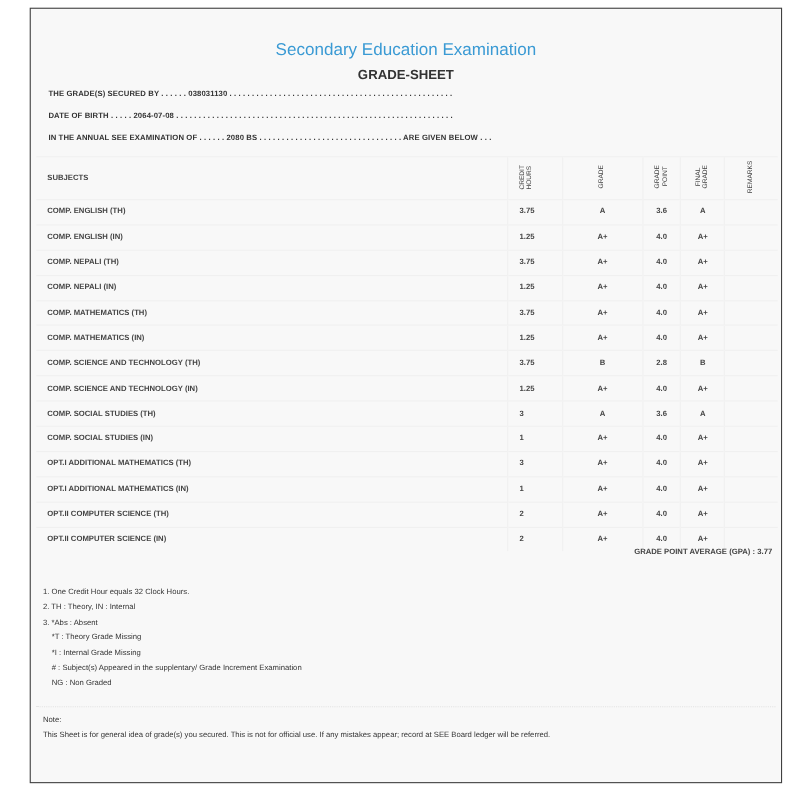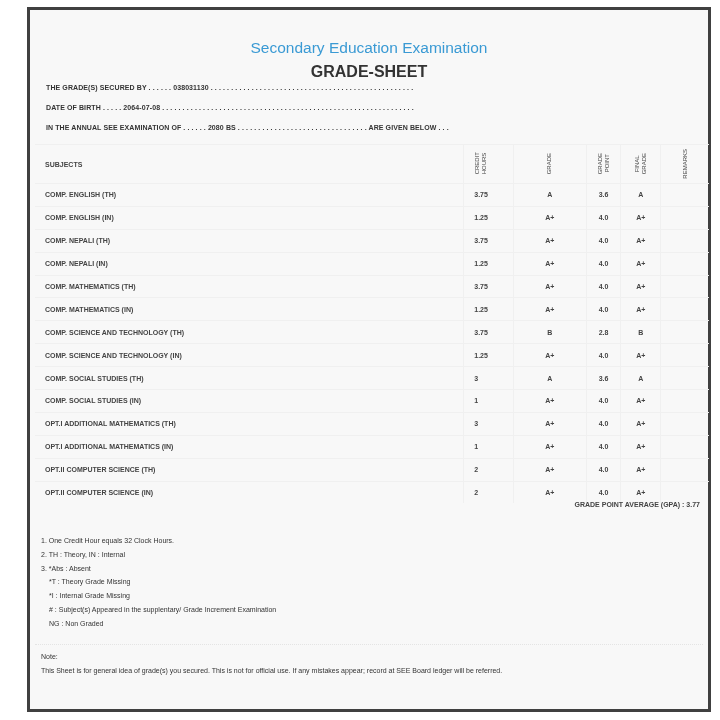--- a/index.html
+++ b/index.html
@@ -1,23 +1,23 @@
 <!DOCTYPE html>
 <html><head>
   <meta charset="utf-8">
   <style>
     html, body { margin: 0; padding: 0; background: #ffffff; }
     body { width: 720px; height: 720px; position: relative; overflow: hidden;
            font-family: "Liberation Sans", "DejaVu Sans", sans-serif; color: #333; }
     .card { position: absolute; left: 27px; top: 7px; width: 684px; height: 705px;
-            background: #f8f8f8; border: 3px solid #404040; box-sizing: border-box; }
+            background: #f8f8f8; border: 1px solid #404040; box-sizing: border-box; }
     .title { position: absolute; left: 0; right: 0; top: 29px; text-align: center;
              font-size: 15.5px; color: #3a9ad4; font-weight: normal; }
     .subtitle { position: absolute; left: 0; right: 0; top: 53px; text-align: center;
-                font-size: 16px; font-weight: bold; color: #333; }
+                font-size: 12px; font-weight: bold; color: #333; }
     .info { position: absolute; left: 16px; font-size: 7px; font-weight: bold; color: #333;
             letter-spacing: 0.1px; white-space: nowrap; }
     .info.l1 { top: 74px; } .info.l2 { top: 94px; } .info.l3 { top: 114px; }
     table.grades { position: absolute; left: 5px; top: 134px; width: 674px;
                    border-collapse: collapse; font-size: 7px; font-weight: bold; color: #444; }
     table.grades th, table.grades td { border-top: 1px solid #f0f0f0; padding: 0; height: 21.9px; }
     table.grades th { height: 38px; font-weight: bold; color: #444; }
     table.grades td + td, table.grades th + th { border-left: 1px solid #f0f0f0; }
     .c-subj { width: 438px; padding-left: 10px !important; text-align: left; }
     .c-ch { width: 40px; padding-left: 10px !important; text-align: left; }

